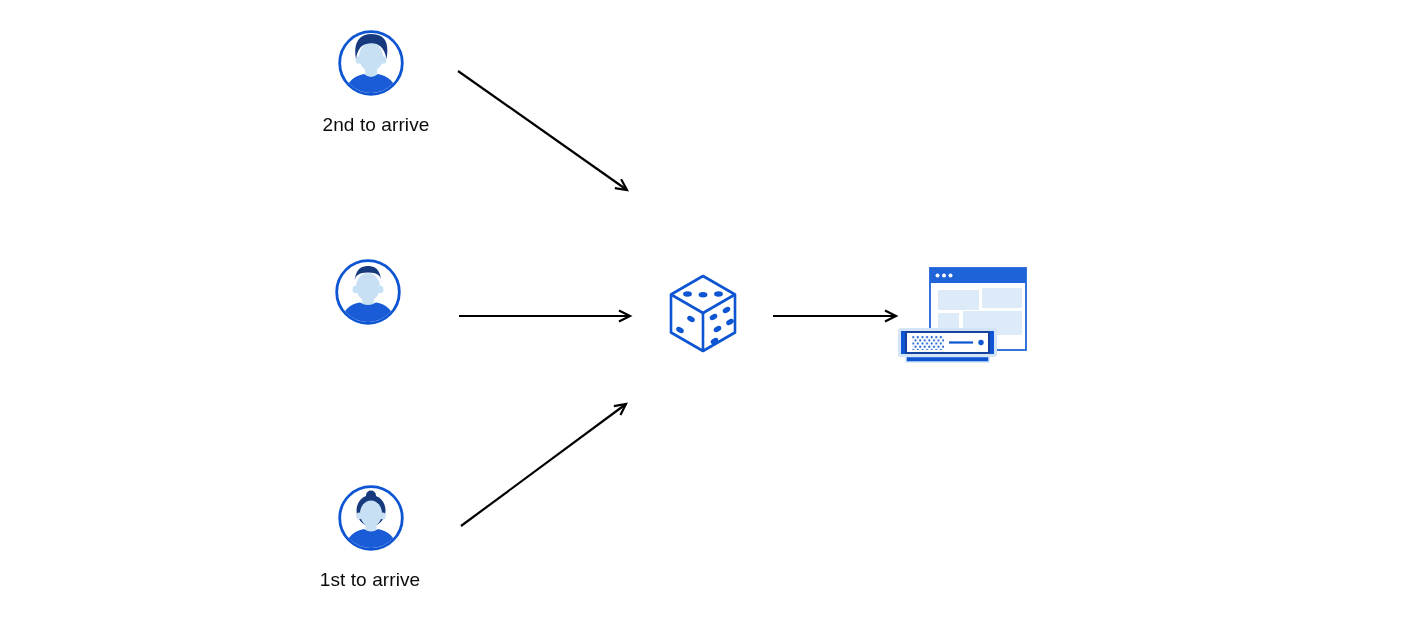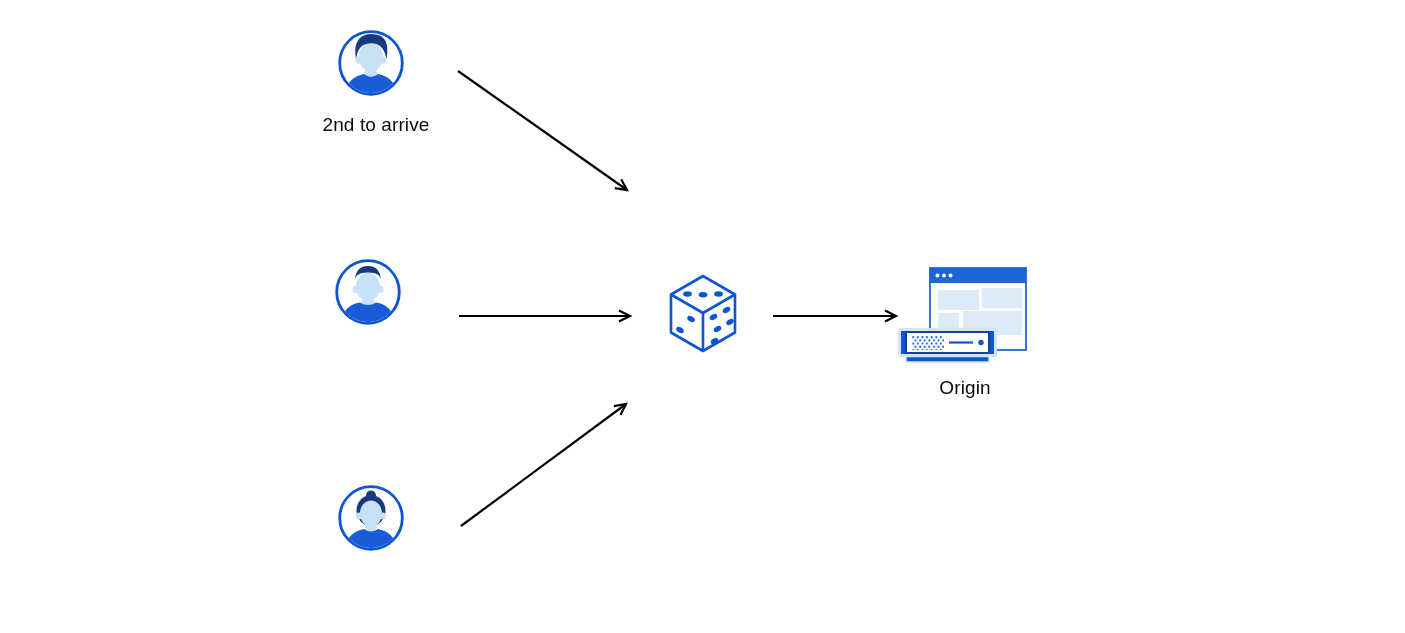--- a/index.html
+++ b/index.html
@@ -93,20 +93,21 @@
         <circle cx="33" cy="10.5" r="5" fill="#17397e"></circle>
         <ellipse cx="33" cy="25.5" rx="14.5" ry="15.5" fill="#17397e"></ellipse>
         <rect x="27.5" y="34" width="11" height="14" rx="4" fill="#c8e0f4"></rect>
         <path d="M6 66 Q9 47 26 44 Q33 49 40 44 Q57 47 60 66 Z" fill="#1a5cd7"></path>
         <ellipse cx="21" cy="31" rx="2.8" ry="3.6" fill="#c8e0f4"></ellipse>
         <ellipse cx="45" cy="31" rx="2.8" ry="3.6" fill="#c8e0f4"></ellipse>
         <ellipse cx="33" cy="28.5" rx="11" ry="13" fill="#c8e0f4"></ellipse>
       </g>
     </svg>
   </div>
+  <div class="node-label" style="left:280px;top:569px;">1st to arrive</div>
 
   <div class="node" style="left:667px;top:272px;">
     <svg width="72" height="82" viewBox="0 0 72 82">
       <g stroke="#0d55d2" stroke-width="2.6" stroke-linejoin="round" fill="none">
         <path d="M36 4 L68 22.5 L68 60.5 L36 79 L4 60.5 L4 22.5 Z" fill="#ffffff"></path>
         <path d="M4 22.5 L36 41 L68 22.5"></path>
         <path d="M36 41 L36 79"></path>
       </g>
       <g fill="#0d55d2">
         <ellipse cx="20.5" cy="22" rx="4.4" ry="2.7"></ellipse>
@@ -149,15 +150,14 @@
         <rect x="5" y="69" width="5" height="23" fill="#0d55d2"></rect>
         <rect x="93" y="69" width="5" height="23" fill="#0d55d2"></rect>
         <rect x="10" y="70" width="83" height="21" fill="#ffffff" stroke="#16419f" stroke-width="2"></rect>
         <rect x="16" y="73" width="32" height="15" fill="url(#vents)"></rect>
         <line x1="53" y1="80.5" x2="77" y2="80.5" stroke="#0d55d2" stroke-width="2.2"></line>
         <circle cx="85" cy="80.5" r="2.7" fill="#0d55d2"></circle>
         <rect x="10" y="94.5" width="83" height="5.5" fill="#0d55d2" stroke="#d3e4f6" stroke-width="1.5"></rect>
       </g>
     </svg>
   </div>
-  <div class="node-label" style="left:875px;top:377px;">Origin</div>
 
 </div>
 
 </body></html>

